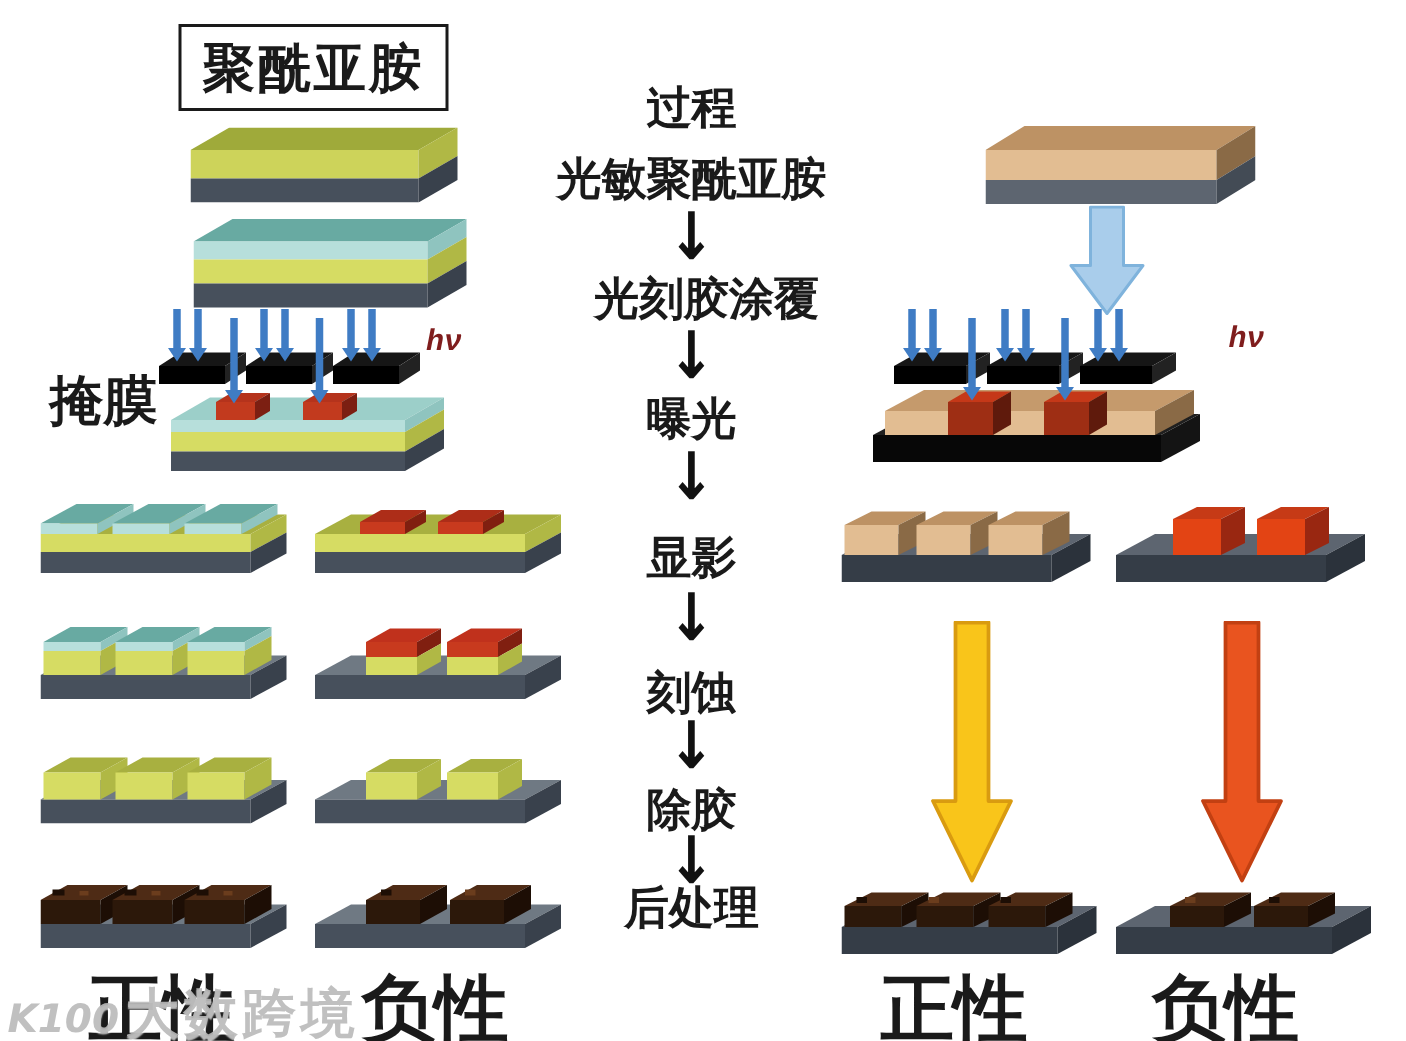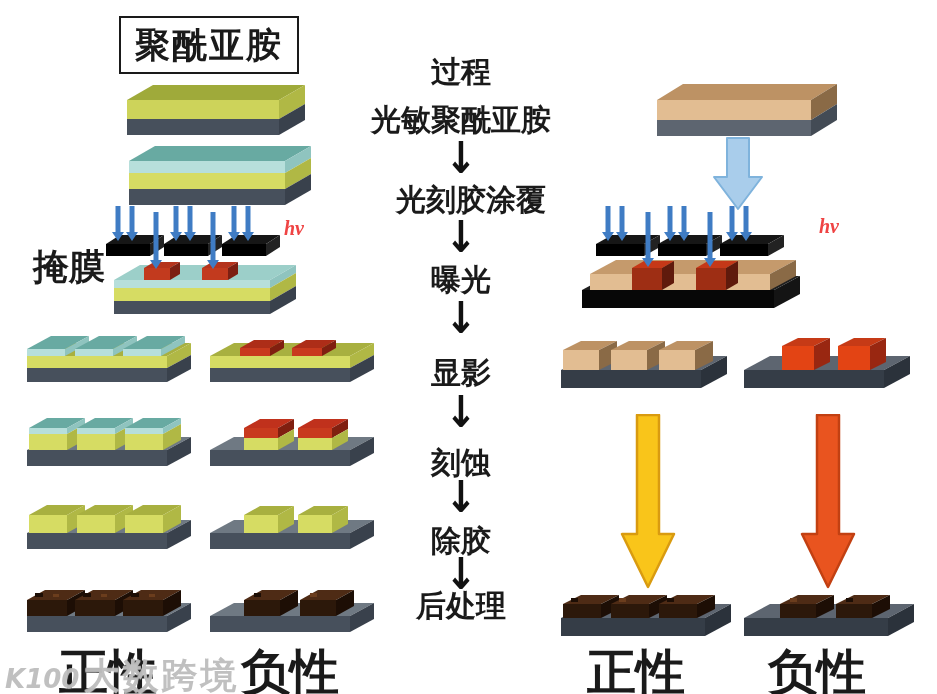--- a/index.html
+++ b/index.html
@@ -17,22 +17,22 @@
   }
   .flow-step{font-size:30px;font-weight:bold;white-space:nowrap;line-height:1.05;}
   .flow-header{font-size:30px;font-weight:bold;white-space:nowrap;}
   .flow-arrow{
     font-family:"DejaVu Sans",sans-serif;font-size:38px;font-weight:bold;
     line-height:0.9;transform:translateX(-50%) scaleY(1.15);color:#111;
   }
   .side-label{font-size:36px;font-weight:bold;white-space:nowrap;}
   .bottom-label{font-size:49px;font-weight:bold;white-space:nowrap;}
   .hv-label{
-    font-family:Liberation Serif, serif;font-size:20px;font-weight:bold;
-    font-style:italic;color:#ef4444;white-space:nowrap;text-align:center;
+    font-family:Liberation Mono, monospace;font-size:20px;font-weight:bold;
+    font-style:italic;color:#7f1d1d;white-space:nowrap;text-align:center;
   }
   .watermark{
     display:flex;align-items:baseline;gap:4px;color:rgba(185,185,185,0.9);
     text-shadow:0 1px 1px rgba(255,255,255,0.7);white-space:nowrap;
   }
   .wm-logo{font-family:"DejaVu Sans",sans-serif;font-size:26px;font-weight:bold;font-style:italic;}
   .wm-text{font-size:36px;font-weight:bold;letter-spacing:3px;}
   svg{display:block;}
 </style>
 </head>

